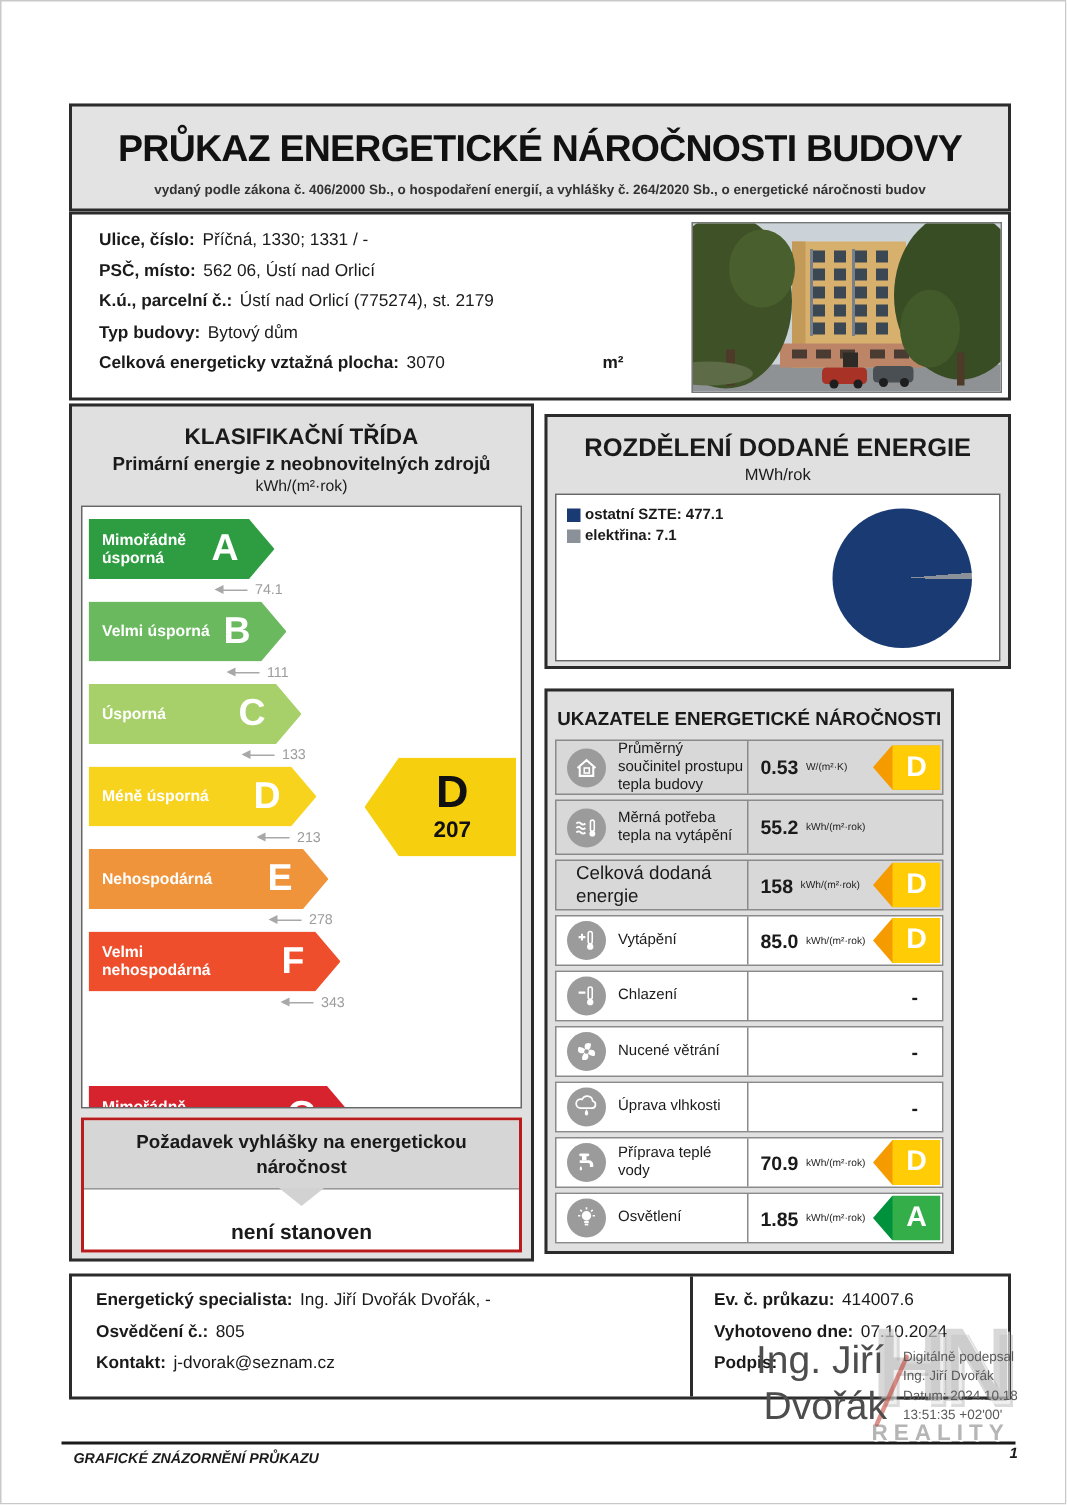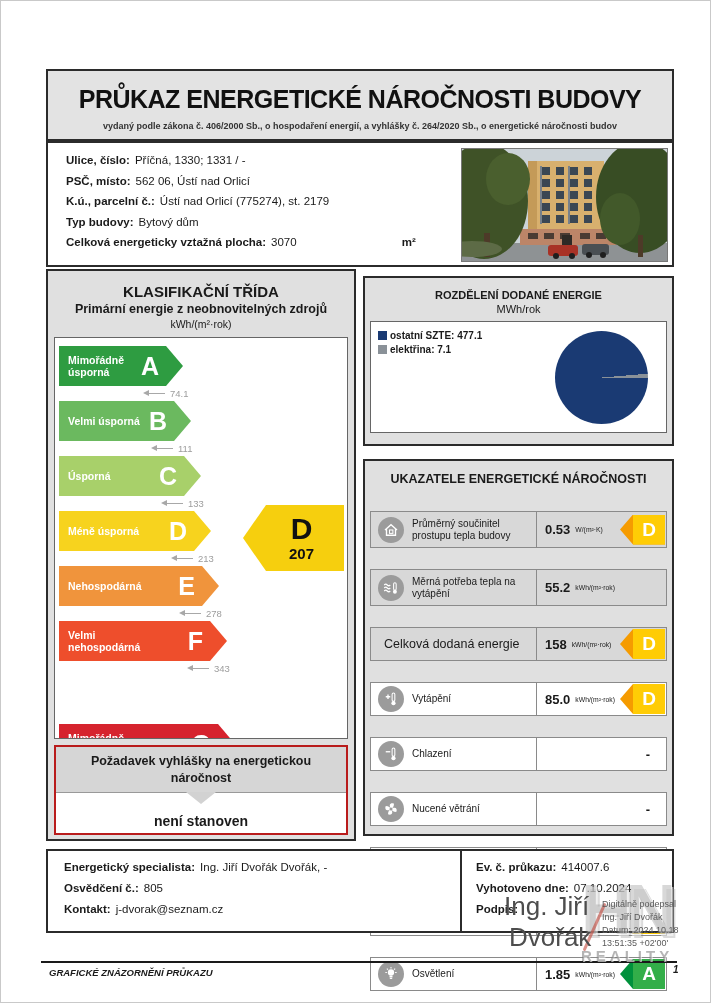--- a/index.html
+++ b/index.html
@@ -48,30 +48,30 @@
   .cur-arrow .cv { font-size:15px; font-weight:bold; color:#111; margin-top:1px; }
   .req-box { margin-top:6px; border:2px solid #b91c1c; background:#fff; height:90px; }
   .req-head { background:#d6d6d6; border-bottom:1px solid #999; height:46px; display:flex; align-items:center; justify-content:center; padding:0 20px; position:relative; }
   .req-head span { font-size:12.5px; font-weight:bold; text-align:center; line-height:1.35; }
   .req-chev { position:absolute; left:50%; bottom:-12px; transform:translateX(-50%); width:0; height:0;
     border-left:15px solid transparent; border-right:15px solid transparent; border-top:12px solid #d2d2d2; }
   .req-val { height:44px; display:flex; align-items:flex-end; justify-content:center; padding-bottom:8px; font-size:14px; font-weight:bold; }
 
   
   .pie-panel { left:362px; top:275px; width:311px; height:170px; padding:5px; }
-  .pie-panel .t1 { font-size:11px; font-weight:bold; margin-top:6px; }
+  .pie-panel .t1 { font-size:17px; font-weight:bold; margin-top:6px; }
   .pie-panel .t2 { font-size:11px; margin-top:2px; }
   .pie-body { position:relative; margin-top:6px; background:#fff; border:1px solid #666; height:112px; }
   .legend { position:absolute; left:7px; top:8px; }
   .legend-item { display:flex; align-items:center; gap:3px; font-size:10px; font-weight:bold; margin-bottom:3px; }
   .legend-swatch { width:9px; height:9px; display:inline-block; }
   .pie { position:absolute; right:18px; top:9px; width:93px; height:93px; border-radius:50%; background:#1a3a73; }
 
   
-  .ind-panel { left:362px; top:458px; width:311px; height:377px; padding:5px; display:flex; flex-direction:column; gap:21px; }
+  .ind-panel { left:362px; top:458px; width:273px; height:377px; padding:5px; display:flex; flex-direction:column; gap:3px; }
   .ind-title { font-size:12.5px; font-weight:bold; text-align:center; padding:6px 0 4px 0; }
   .ind-row { display:flex; align-items:stretch; border:1px solid #8a8a8a; background:#fff; min-height:34px; }
   .ind-row.gray { background:#d8d8d8; }
   .ind-row.tall { min-height:37px; }
   .ind-left { flex:1; display:flex; align-items:center; gap:8px; padding-left:7px; }
   .ind-label { font-size:10px; font-weight:normal; line-height:1.2; }
   .ind-label.big { font-size:12.5px; padding-left:6px; }
   .ind-right { width:130px; border-left:1px solid #8a8a8a; display:flex; align-items:center; padding-left:8px; position:relative; }
   .ind-right.dash { justify-content:flex-end; padding-right:16px; }
   .ind-val { font-size:13px; font-weight:bold; }

